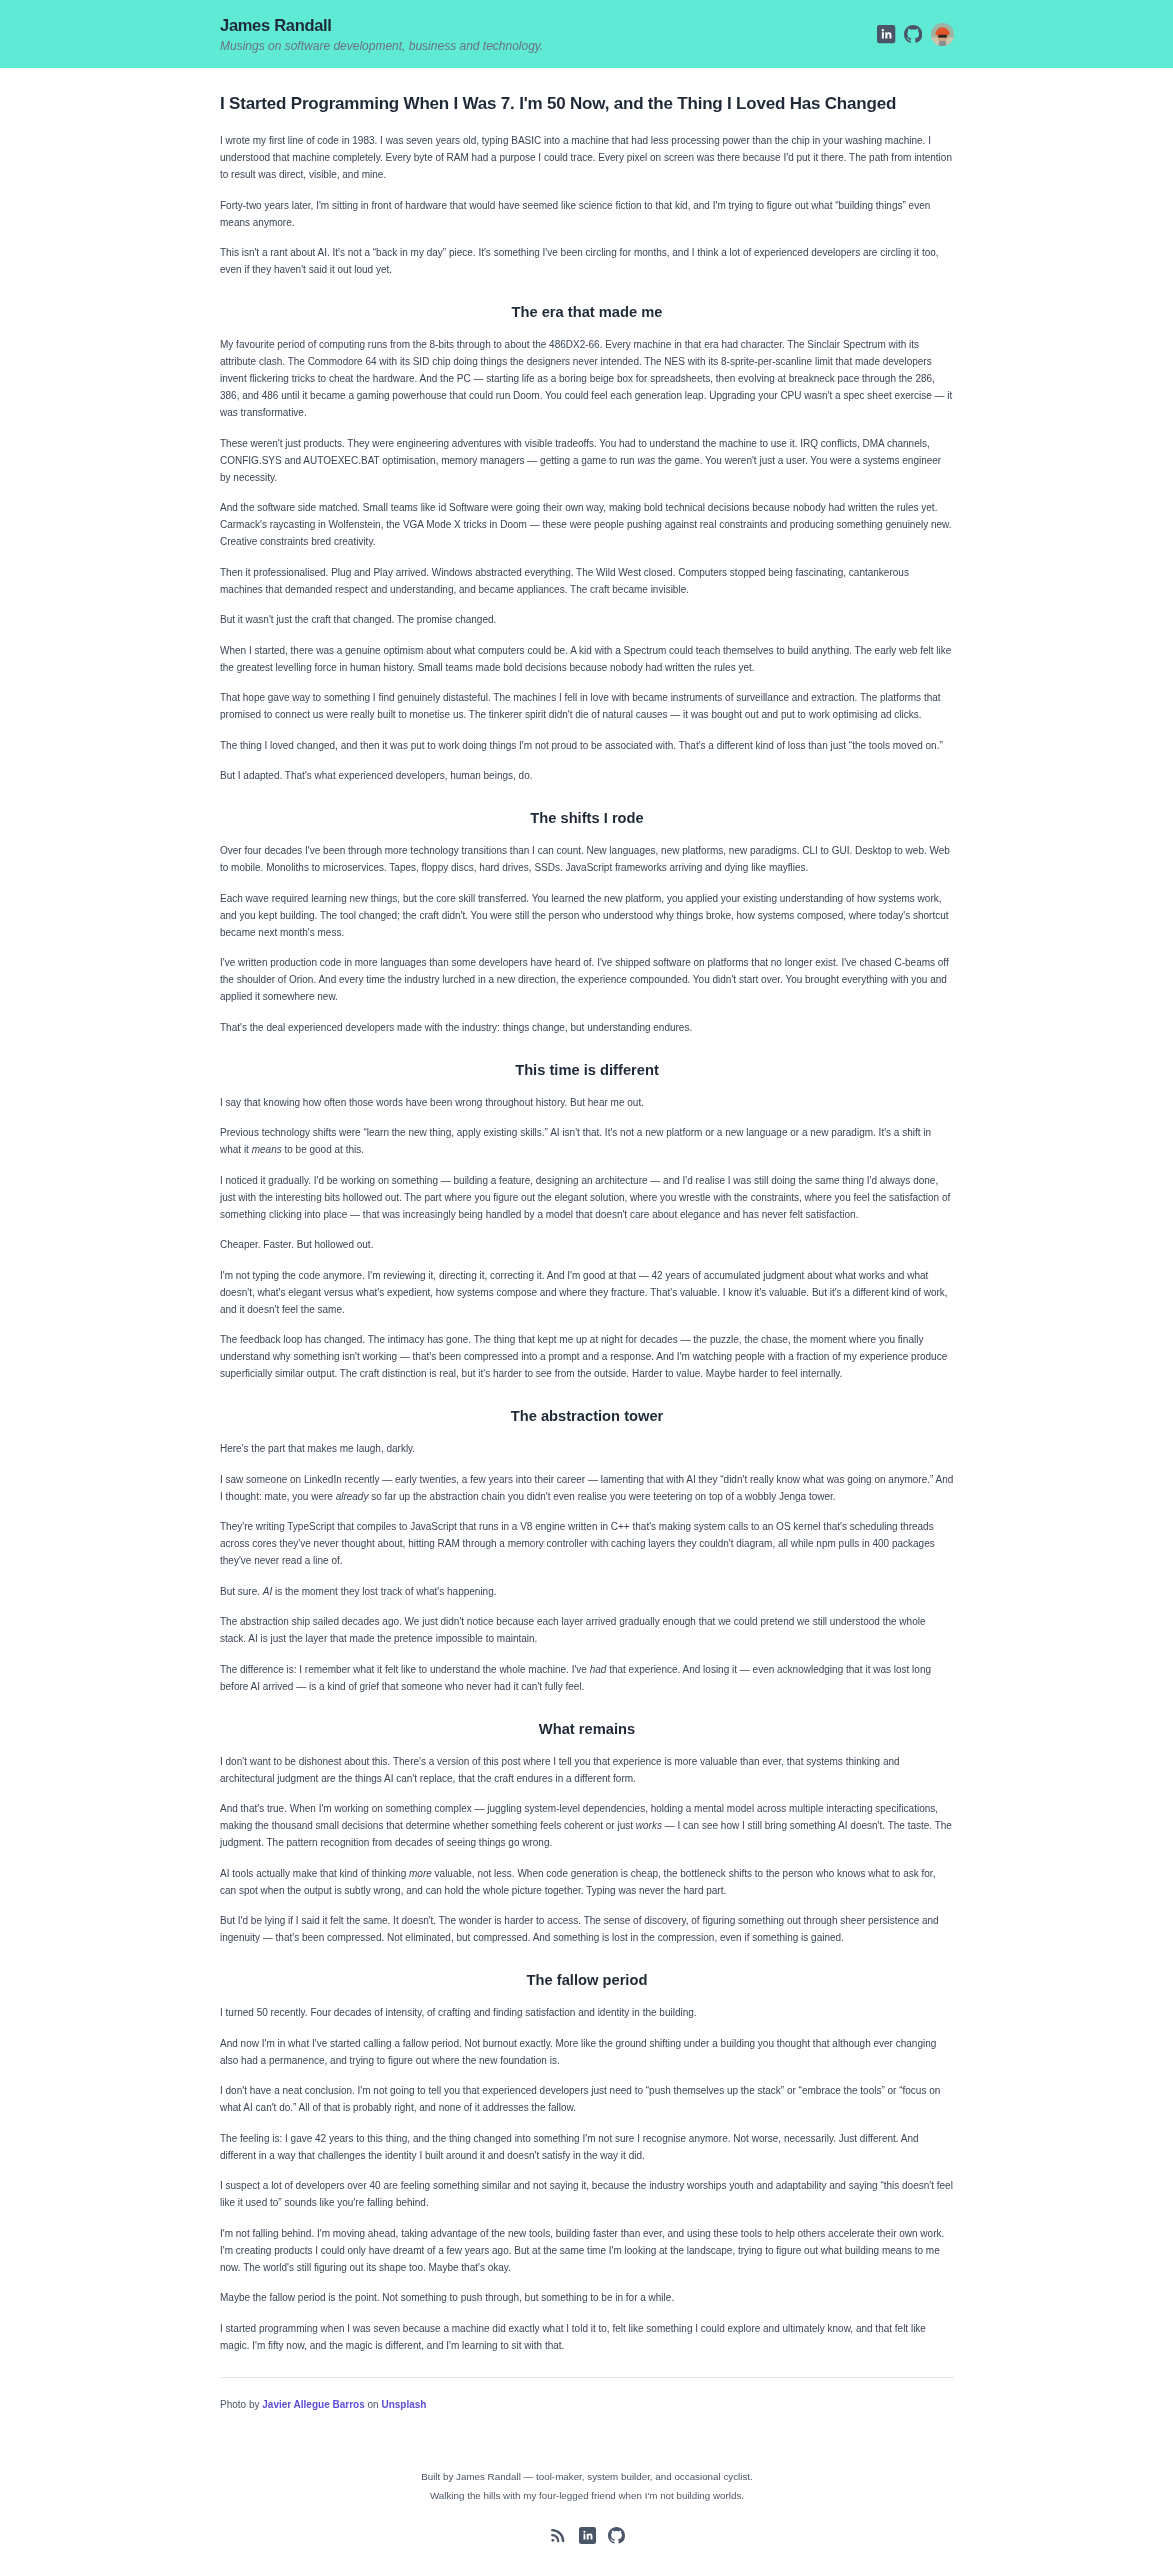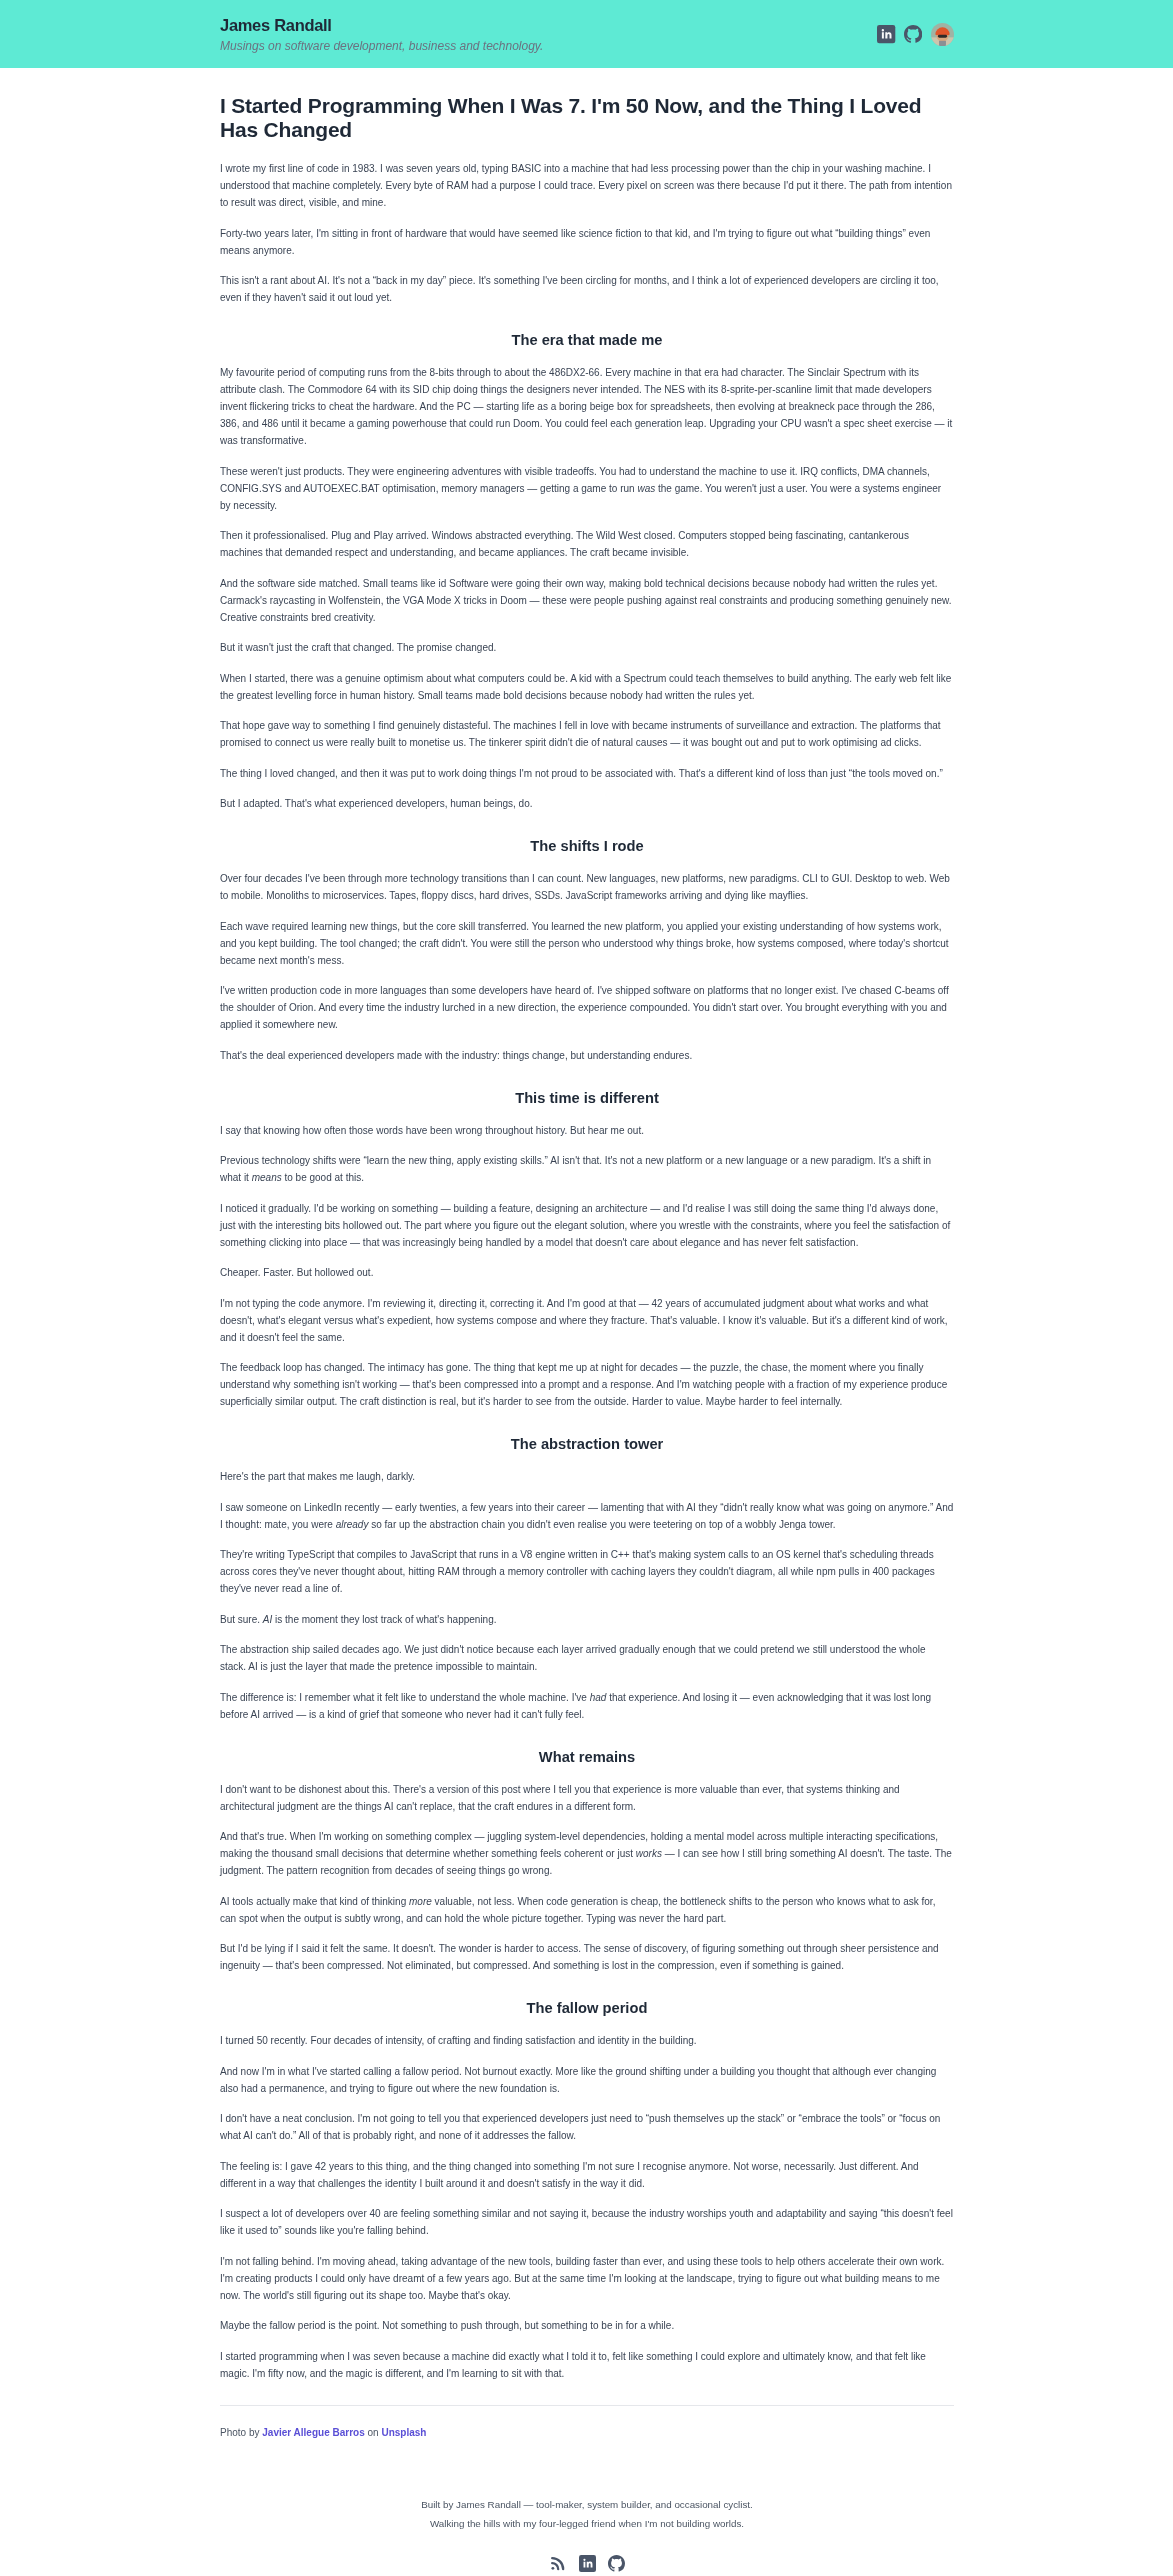--- a/index.html
+++ b/index.html
@@ -11,21 +11,21 @@
   header.site-header { background:#5eead4; padding:16px 0 14.7px; }
   .header-row { display:flex; justify-content:space-between; align-items:center; }
   .site-title { font-size:16.5px; font-weight:800; color:#1f2937; letter-spacing:-0.3px; cursor:pointer; }
   .site-tagline { font-size:12px; font-style:italic; color:#6b7280; margin-top:4.3px; }
   .header-icons { display:flex; align-items:center; gap:8.6px; }
   .icon-link { display:inline-block; width:18.3px; height:18.3px; color:#4a5568; cursor:pointer; }
   .icon-link svg { width:100%; height:100%; display:block; }
   .avatar { display:inline-block; width:23px; height:23px; border-radius:50%; overflow:hidden; }
   .avatar svg { width:100%; height:100%; display:block; }
 
-  main h1 { font-size:21px; font-weight:700; color:#1f2937; letter-spacing:-0.2px; margin:26px 0 18.3px; }
+  main h1 { font-size:17px; font-weight:700; color:#1f2937; letter-spacing:-0.2px; margin:26px 0 18.3px; }
   main h2 { font-size:14.7px; font-weight:700; color:#1f2937; margin:26px 0 16px;text-align:center; }
   main p  { font-size:10px; line-height:17px; margin:0 0 13.5px; color:#3a4454; }
   main hr { border:none; border-top:0.6px solid #e5e7eb; margin:23px 0 18.3px; }
   .credit { font-size:10px; color:#4b5563; }
   .credit a { color:#5a4fd6; font-weight:600; text-decoration:none; cursor:pointer; }
 
   footer.site-footer { text-align:center; margin-top:56px; padding-bottom:105px; }
   footer.site-footer p.byline { margin:2.4px 0; font-size:9.8px; line-height:16.5px; color:#4b5563; }
   .footer-icons { display:flex; justify-content:center; align-items:center; gap:12.2px; margin-top:23px; }
   .footer-icons .icon-link { width:17px; height:17px; }
@@ -69,22 +69,22 @@
 
   <main class="inner">
     <h1>I Started Programming When I Was 7. I'm 50 Now, and the Thing I Loved Has Changed</h1>
     <div>
         <p>I wrote my first line of code in 1983. I was seven years old, typing BASIC into a machine that had less processing power than the chip in your washing machine. I understood that machine completely. Every byte of RAM had a purpose I could trace. Every pixel on screen was there because I'd put it there. The path from intention to result was direct, visible, and mine.</p>
         <p>Forty-two years later, I'm sitting in front of hardware that would have seemed like science fiction to that kid, and I'm trying to figure out what “building things” even means anymore.</p>
         <p>This isn't a rant about AI. It's not a “back in my day” piece. It's something I've been circling for months, and I think a lot of experienced developers are circling it too, even if they haven't said it out loud yet.</p>
         <h2>The era that made me</h2>
         <p>My favourite period of computing runs from the 8-bits through to about the 486DX2-66. Every machine in that era had character. The Sinclair Spectrum with its attribute clash. The Commodore 64 with its SID chip doing things the designers never intended. The NES with its 8-sprite-per-scanline limit that made developers invent flickering tricks to cheat the hardware. And the PC — starting life as a boring beige box for spreadsheets, then evolving at breakneck pace through the 286, 386, and 486 until it became a gaming powerhouse that could run Doom. You could feel each generation leap. Upgrading your CPU wasn't a spec sheet exercise — it was transformative.</p>
         <p>These weren't just products. They were engineering adventures with visible tradeoffs. You had to understand the machine to use it. IRQ conflicts, DMA channels, CONFIG.SYS and AUTOEXEC.BAT optimisation, memory managers — getting a game to run <em>was</em> the game. You weren't just a user. You were a systems engineer by necessity.</p>
+        <p>And the software side matched. Small teams like id Software were going their own way, making bold technical decisions because nobody had written the rules yet. Carmack's raycasting in Wolfenstein, the VGA Mode X tricks in Doom — these were people pushing against real constraints and producing something genuinely new. Creative constraints bred creativity.</p>
         <p>Then it professionalised. Plug and Play arrived. Windows abstracted everything. The Wild West closed. Computers stopped being fascinating, cantankerous machines that demanded respect and understanding, and became appliances. The craft became invisible.</p>
-        <p>And the software side matched. Small teams like id Software were going their own way, making bold technical decisions because nobody had written the rules yet. Carmack's raycasting in Wolfenstein, the VGA Mode X tricks in Doom — these were people pushing against real constraints and producing something genuinely new. Creative constraints bred creativity.</p>
         <p>But it wasn't just the craft that changed. The promise changed.</p>
         <p>When I started, there was a genuine optimism about what computers could be. A kid with a Spectrum could teach themselves to build anything. The early web felt like the greatest levelling force in human history. Small teams made bold decisions because nobody had written the rules yet.</p>
         <p>That hope gave way to something I find genuinely distasteful. The machines I fell in love with became instruments of surveillance and extraction. The platforms that promised to connect us were really built to monetise us. The tinkerer spirit didn't die of natural causes — it was bought out and put to work optimising ad clicks.</p>
         <p>The thing I loved changed, and then it was put to work doing things I'm not proud to be associated with. That's a different kind of loss than just “the tools moved on.”</p>
         <p>But I adapted. That's what experienced developers, human beings, do.</p>
         <h2>The shifts I rode</h2>
         <p>Over four decades I've been through more technology transitions than I can count. New languages, new platforms, new paradigms. CLI to GUI. Desktop to web. Web to mobile. Monoliths to microservices. Tapes, floppy discs, hard drives, SSDs. JavaScript frameworks arriving and dying like mayflies.</p>
         <p>Each wave required learning new things, but the core skill transferred. You learned the new platform, you applied your existing understanding of how systems work, and you kept building. The tool changed; the craft didn't. You were still the person who understood why things broke, how systems composed, where today's shortcut became next month's mess.</p>
         <p>I've written production code in more languages than some developers have heard of. I've shipped software on platforms that no longer exist. I've chased C-beams off the shoulder of Orion. And every time the industry lurched in a new direction, the experience compounded. You didn't start over. You brought everything with you and applied it somewhere new.</p>
         <p>That's the deal experienced developers made with the industry: things change, but understanding endures.</p>

